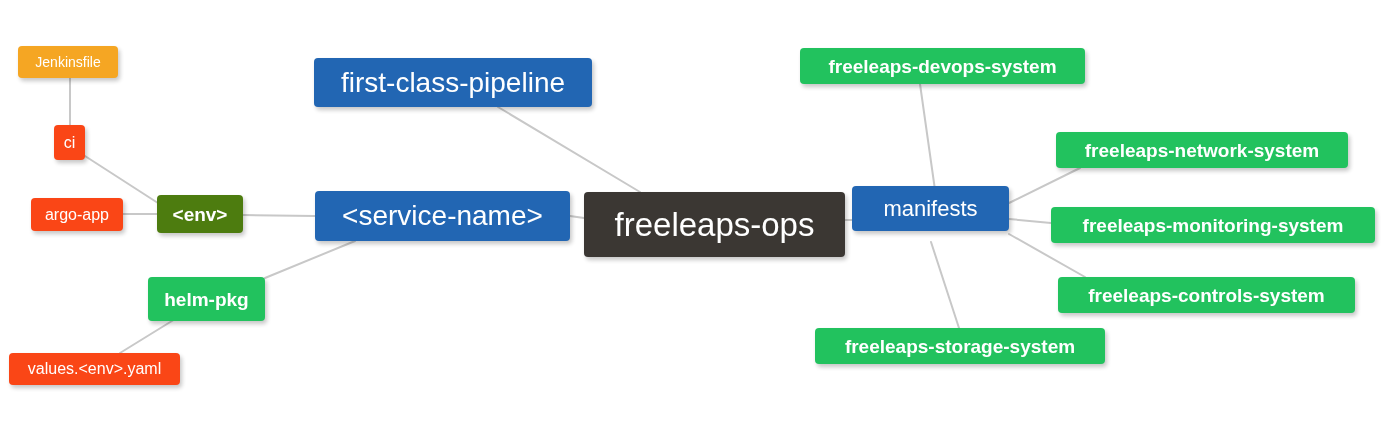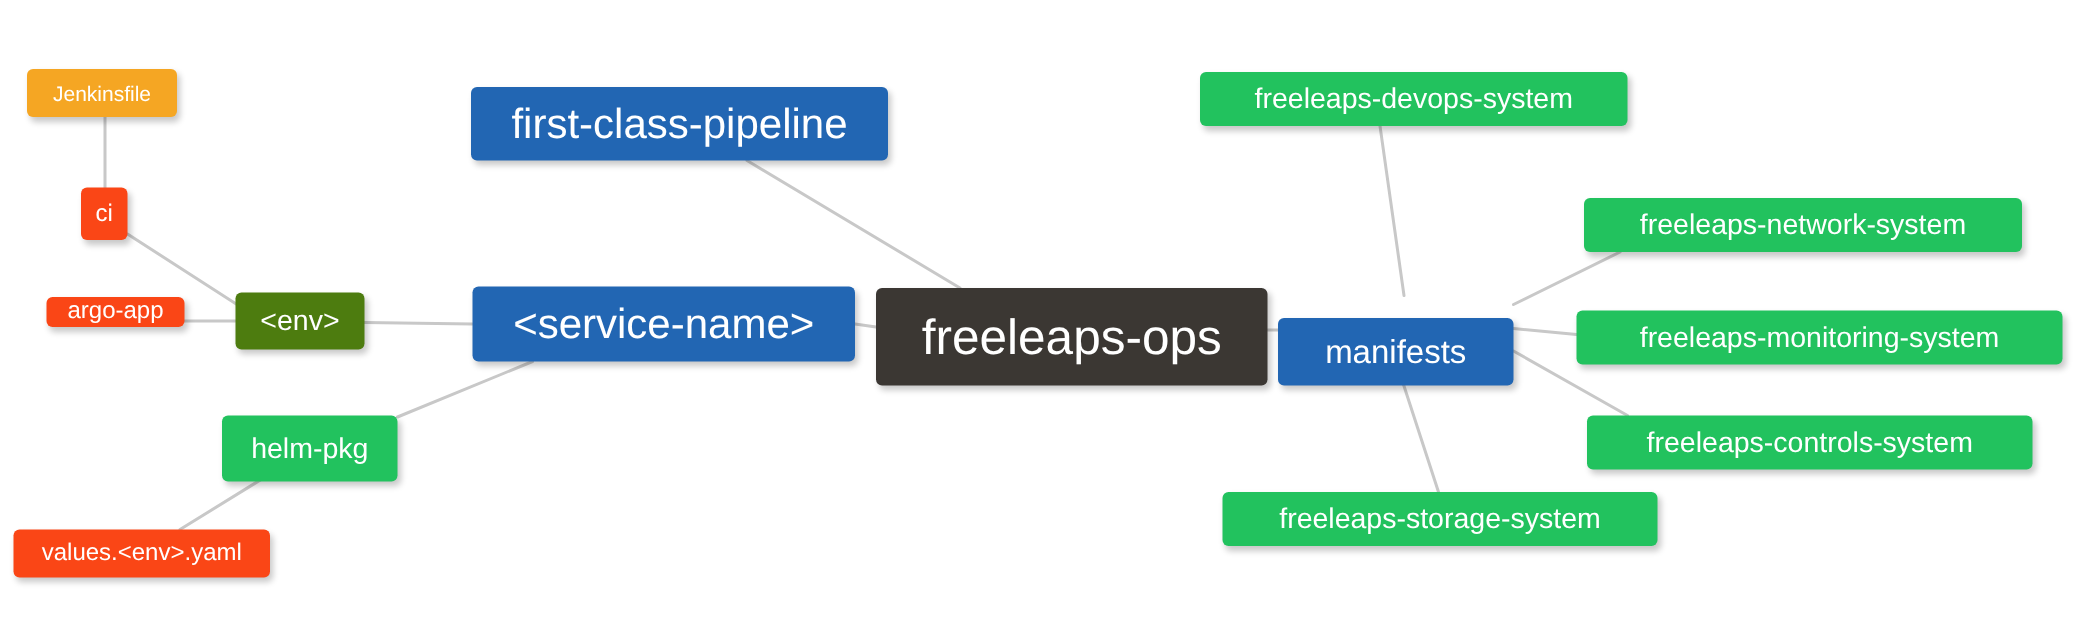--- a/index.html
+++ b/index.html
@@ -43,21 +43,21 @@
     user-select: none;
   }
   .mm-label {
     display: block;
     white-space: nowrap;
   }
   
   .sz-root   { font-size: 33px; }
   .sz-l1     { font-size: 28px; }
   .sz-l2     { font-size: 22px; }
-  .sz-l3     { font-size: 19px; }
+  .sz-l3     { font-size: 19px; font-weight: bold; }
   .sz-tiny   { font-size: 14px; }
   .sz-small  { font-size: 16px; }
 </style>
 </head>
 <body>
 
 <div id="mindmap">
   <svg id="edge-layer" width="1390" height="421" viewBox="0 0 1390 421">
       <line x1="70" y1="58" x2="70" y2="105" stroke="#c8c8c8" stroke-width="2" stroke-linecap="round"></line>
       <line x1="85" y1="136" x2="175" y2="194" stroke="#c8c8c8" stroke-width="2" stroke-linecap="round"></line>
@@ -74,42 +74,42 @@
       <line x1="1009" y1="214" x2="1085" y2="257" stroke="#c8c8c8" stroke-width="2" stroke-linecap="round"></line>
       <line x1="931" y1="222" x2="959" y2="308" stroke="#c8c8c8" stroke-width="2" stroke-linecap="round"></line>
     </svg>
   <div id="node-layer">
       <div class="mm-node sz-tiny" style="left: 18px; top: 26px; width: 100px; height: 32px; background: rgb(245, 166, 35);">
         <span class="mm-label">Jenkinsfile</span>
       </div>
       <div class="mm-node sz-small" style="left: 54px; top: 105px; width: 31px; height: 35px; background: rgb(250, 70, 22);">
         <span class="mm-label">ci</span>
       </div>
-      <div class="mm-node sz-small" style="left: 31px; top: 178px; width: 92px; height: 20px; background: rgb(250, 70, 22);">
+      <div class="mm-node sz-small" style="left: 31px; top: 178px; width: 92px; height: 33px; background: rgb(250, 70, 22);">
         <span class="mm-label">argo-app</span>
       </div>
       <div class="mm-node sz-l3" style="left: 157px; top: 175px; width: 86px; height: 38px; background: #4d7c0f;">
         <span class="mm-label">&lt;env&gt;</span>
       </div>
       <div class="mm-node sz-l3" style="left: 148px; top: 257px; width: 117px; height: 44px; background: rgb(34, 194, 94);">
         <span class="mm-label">helm-pkg</span>
       </div>
       <div class="mm-node sz-small" style="left: 9px; top: 333px; width: 171px; height: 32px; background: rgb(250, 70, 22);">
         <span class="mm-label">values.&lt;env&gt;.yaml</span>
       </div>
       <div class="mm-node sz-l1" style="left: 314px; top: 38px; width: 278px; height: 49px; background: rgb(34, 102, 179);">
         <span class="mm-label">first-class-pipeline</span>
       </div>
       <div class="mm-node sz-l1" style="left: 315px; top: 171px; width: 255px; height: 50px; background: rgb(34, 102, 179); align-items: center;">
         <span class="mm-label">&lt;service-name&gt;</span>
       </div>
       <div class="mm-node sz-root" style="left: 584px; top: 172px; width: 261px; height: 65px; background: rgb(59, 55, 51);">
         <span class="mm-label">freeleaps-ops</span>
       </div>
-      <div class="mm-node sz-l2" style="left: 852px; top: 192px; width: 157px; height: 45px; background: rgb(34, 102, 179);">
+      <div class="mm-node sz-l2" style="left: 852px; top: 166px; width: 157px; height: 45px; background: rgb(34, 102, 179);">
         <span class="mm-label">manifests</span>
       </div>
       <div class="mm-node sz-l3" style="left: 800px; top: 28px; width: 285px; height: 36px; background: rgb(34, 194, 94);">
         <span class="mm-label">freeleaps-devops-system</span>
       </div>
       <div class="mm-node sz-l3" style="left: 1056px; top: 112px; width: 292px; height: 36px; background: rgb(34, 194, 94);">
         <span class="mm-label">freeleaps-network-system</span>
       </div>
       <div class="mm-node sz-l3" style="left: 1051px; top: 187px; width: 324px; height: 36px; background: rgb(34, 194, 94);">
         <span class="mm-label">freeleaps-monitoring-system</span>

